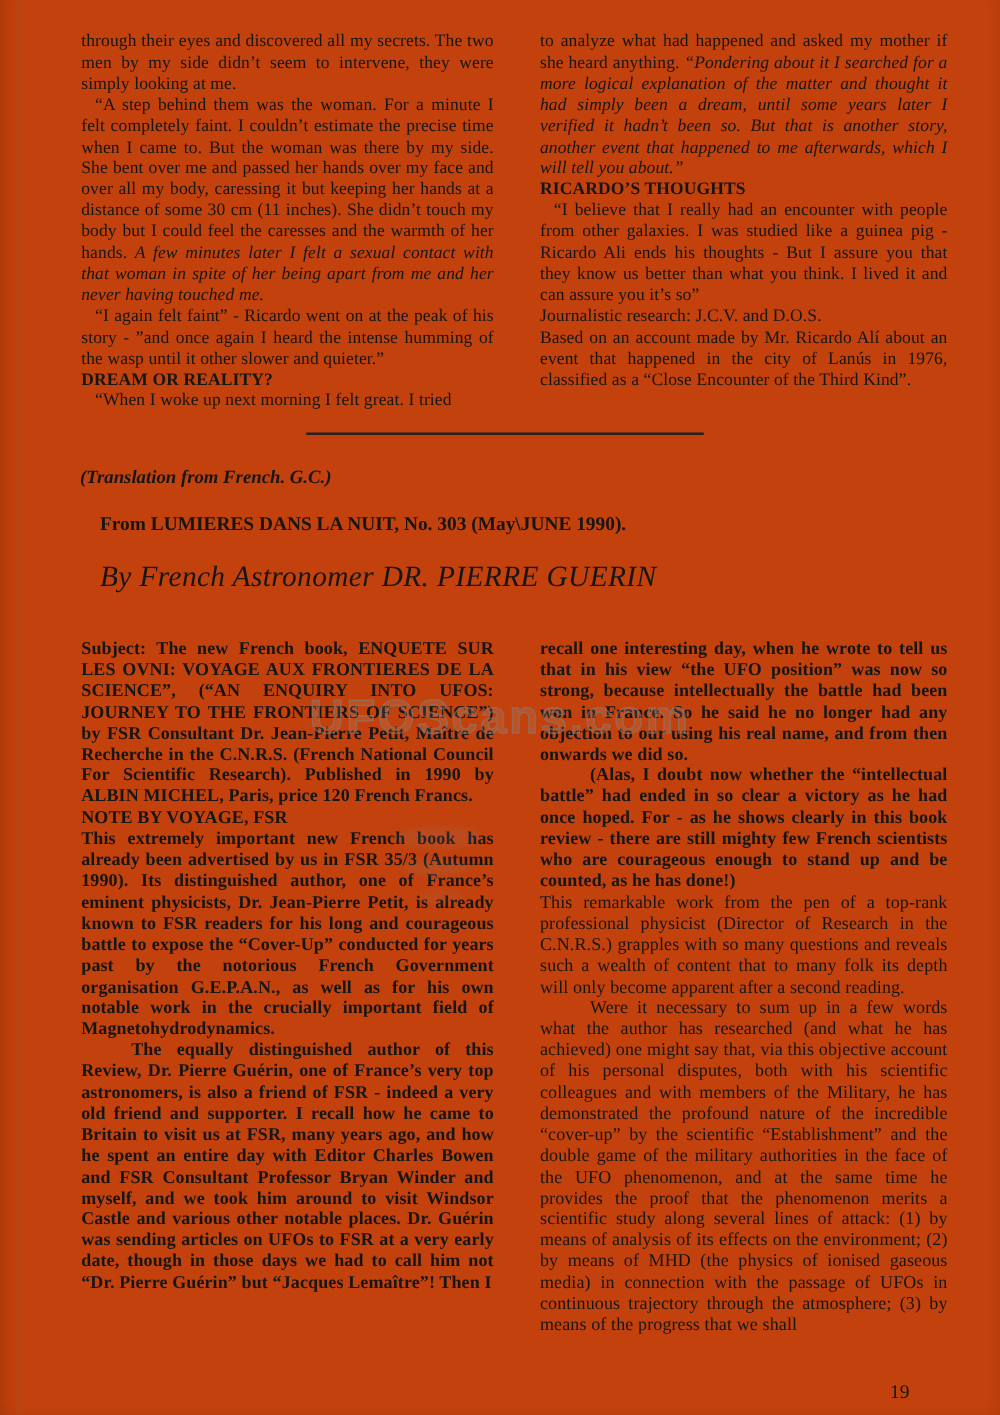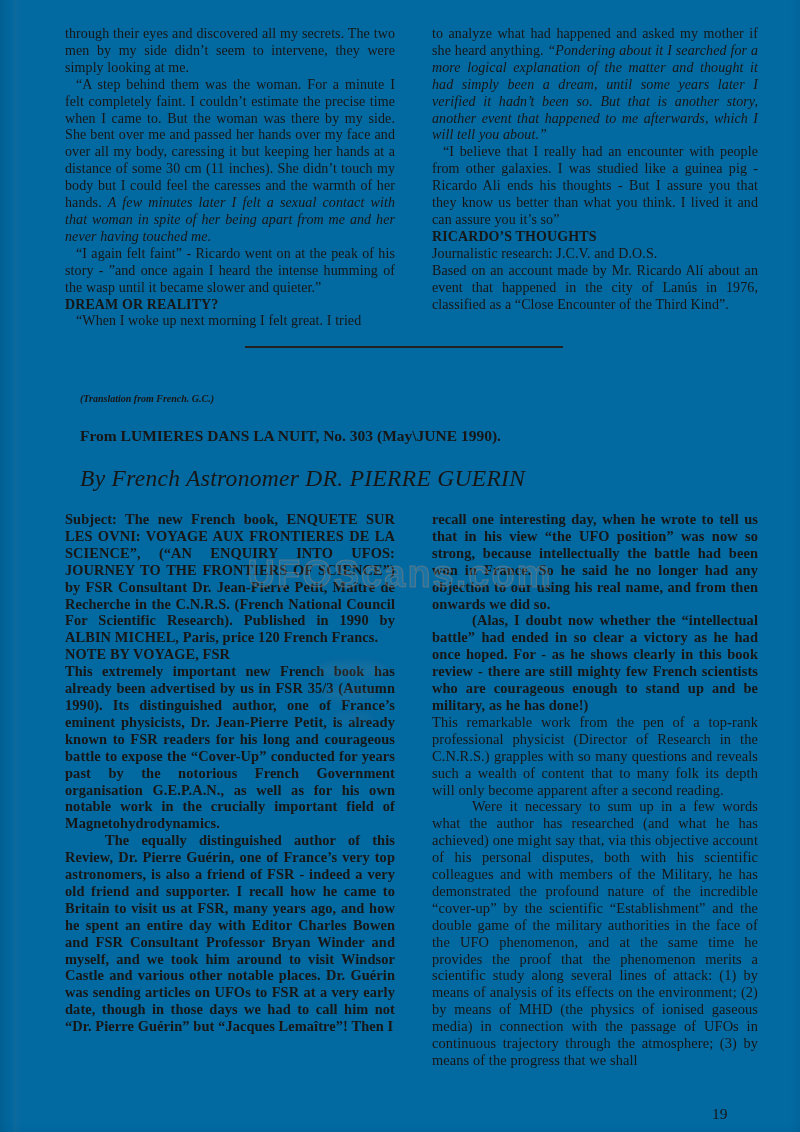--- a/index.html
+++ b/index.html
@@ -1,20 +1,20 @@
 <!DOCTYPE html>
 <html><head>
 <meta charset="utf-8">
 <style>
   html, body { margin: 0; padding: 0; background: #ffffff; }
   .page {
     position: relative;
     width: 800px;
     height: 1132px;
-    background: #0369a1;
+    background: #c2410c;
     font-family: "Liberation Serif", serif;
     color: #161616;
     overflow: hidden;
     box-shadow: inset 14px 0 12px -10px rgba(0,0,0,0.12),
                 inset -10px 0 10px -8px rgba(0,0,0,0.07),
                 inset 0 -10px 14px -12px rgba(0,0,0,0.06);
   }
   .edge-streak {
     position: absolute; left: 13px; top: 0; width: 9px; height: 100%;
     background: linear-gradient(to right, rgba(110,110,110,0.10), rgba(110,110,110,0));
@@ -40,21 +40,21 @@
   .para.s-b { font-weight: 700; }
   .seg-i { font-style: italic; font-family: Liberation Serif, serif; }
 
   .divider {
     position: absolute; left: 245px; top: 346px; width: 318px; height: 2.4px;
     background: #222;
   }
 
   .review-header { position: absolute; left: 64px; top: 372px; width: 700px; }
   .rh-translation {
-    margin: 16px; font-size: 10px; font-weight: 700; font-style: italic; line-height: 21px;
+    margin: 0; font-size: 15px; font-weight: 700; font-style: italic; line-height: 21px;
   }
   .rh-source {
     margin: 16px; font-size: 15.5px; font-weight: 700; line-height: 22px;
   }
   .rh-title {
     margin: 1px 0 0 0; font-size: 32px; font-weight: 700; line-height: 36px;
     letter-spacing: 0.5px;
   }
   .rh-byline {
     margin: 16px; font-size: 23.5px; font-style: italic; line-height: 30px;
@@ -85,28 +85,28 @@
 </head>
 <body>
 
 <div class="page">
   <div class="edge-streak"></div>
 
   <div class="columns" id="top-article">
     <div class="col col-left">
         <p class="para"><span>through their eyes and discovered all my secrets.  The two men by my side didn’t seem to intervene, they were simply looking at me.</span></p>
         <p class="para indent1"><span>“A step behind them was the woman.  For a minute I felt completely faint.  I couldn’t estimate the precise time when I came to.  But the woman was there by my side.  She bent over me and passed her hands over my face and over all my body, caressing it but keeping her hands at a distance of some 30 cm (11 inches).  She didn’t touch my body but I could feel the caresses and the warmth of her hands.  </span><span class="seg-i">A few minutes later I felt a sexual contact with that woman in spite of her being apart from me and her never having touched me.</span></p>
-        <p class="para indent1"><span>“I again felt faint” - Ricardo went on at the peak of his story - ”and once again I heard the intense humming of the wasp until it became slower and quieter.”</span></p>
+        <p class="para indent1"><span>“I again felt faint” - Ricardo went on at the peak of his story - ”and once again I heard the intense humming of the wasp until it other slower and quieter.”</span></p>
         <p class="para heading"><span>DREAM OR REALITY?</span></p>
         <p class="para indent1"><span>“When I woke up next morning I felt great.  I tried</span></p>
       </div>
     <div class="col col-right">
         <p class="para"><span>to analyze what had happened and asked my mother if she heard anything.  </span><span class="seg-i">“Pondering about it I searched for a more logical explanation of the matter and thought it had simply been a dream, until some years later I verified it hadn’t been so.  But that is another story, another event that happened to me afterwards, which I will tell you about.”</span></p>
+        <p class="para heading"><span>RICARDO’S THOUGHTS</span></p>
         <p class="para indent1"><span>“I believe that I really had an encounter with people from other galaxies.  I was studied like a guinea pig  - Ricardo Ali ends his thoughts  - But I assure you that they know us better than what you think.  I lived it and can assure you it’s so”</span></p>
-        <p class="para heading"><span>RICARDO’S THOUGHTS</span></p>
         <p class="para gap"><span>Journalistic research:  J.C.V. and D.O.S.</span></p>
         <p class="para"><span>Based on an account made by Mr. Ricardo Alí about an event that happened in the city of Lanús in 1976, classified as a “Close Encounter of the Third Kind”.</span></p>
       </div>
   </div>
 
   <div class="divider"></div>
 
   <div class="review-header">
     <p class="rh-translation">(Translation from French. G.C.)</p>
     <p class="rh-source">From LUMIERES DANS LA NUIT, No. 303 (May\JUNE 1990).</p>
@@ -115,21 +115,21 @@
 
   <div class="columns" id="review-cols">
     <div class="col col-left">
         <p class="para s-b"><span>Subject:  The new French book, ENQUETE SUR LES OVNI: VOYAGE AUX FRONTIERES DE LA SCIENCE”, (“AN ENQUIRY INTO UFOS: JOURNEY TO THE FRONTIERS OF SCIENCE”) by FSR Consultant Dr. Jean-Pierre Petit, Maître de Recherche in the C.N.R.S. (French National Council For Scientific Research).  Published in 1990 by ALBIN MICHEL, Paris, price 120 French Francs.</span></p>
         <p class="para heading gap"><span>NOTE BY VOYAGE, FSR</span></p>
         <p class="para s-b gap"><span>This extremely important new French book has already been advertised by us in FSR 35/3 (Autumn 1990).  Its distinguished author, one of France’s eminent physicists, Dr. Jean-Pierre Petit, is already known to FSR readers for his long and courageous battle to expose the “Cover-Up” conducted for years past by the notorious French Government organisation G.E.P.A.N., as well as for his own notable work in the crucially important field of Magnetohydrodynamics.</span></p>
         <p class="para s-b indent2"><span>The equally distinguished author of this Review, Dr. Pierre Guérin, one of France’s very top astronomers, is also a friend of FSR - indeed a very old friend and supporter.  I recall how he came to Britain to visit us at FSR, many years ago, and how he spent an entire day with Editor Charles Bowen and FSR Consultant Professor Bryan Winder and myself, and we took him around to visit Windsor Castle and various other notable places.  Dr. Guérin was sending articles on UFOs to FSR at a very early date, though in those days we had to call him not “Dr. Pierre Guérin” but “Jacques Lemaître”!  Then I</span></p>
       </div>
     <div class="col col-right">
         <p class="para s-b"><span>recall one interesting day, when he wrote to tell us that in his view “the UFO position” was now so strong, because intellectually the battle had been won in France.  So he said he no longer had any objection to our using his real name, and from then onwards we did so.</span></p>
-        <p class="para s-b indent2"><span>(Alas, I doubt now whether the “intellectual battle” had ended in so clear a victory as he had once hoped.  For - as he shows clearly in this book review - there are still mighty few French scientists who are courageous enough to stand up and be military, as he has done!)</span></p>
+        <p class="para s-b indent2"><span>(Alas, I doubt now whether the “intellectual battle” had ended in so clear a victory as he had once hoped.  For - as he shows clearly in this book review - there are still mighty few French scientists who are courageous enough to stand up and be counted, as he has done!)</span></p>
         <p class="para gap"><span>This remarkable work from the pen of a top-rank professional physicist (Director of Research in the C.N.R.S.) grapples with so many questions and reveals such a wealth of content that to many folk its depth will only become apparent after a second reading.</span></p>
         <p class="para indent2"><span>Were it necessary to sum up in a few words what the author has researched (and what he has achieved) one might say that, via this objective account of his personal disputes, both with his scientific colleagues and with members of the Military, he has demonstrated the profound nature of the incredible “cover-up” by the scientific “Establishment” and the double game of the military authorities in the face of the UFO phenomenon, and at the same time he provides the proof that the phenomenon merits a scientific study along several lines of attack:  (1) by means of analysis of its effects on the environment; (2) by means of MHD (the physics of ionised gaseous media) in connection with the passage of UFOs in continuous trajectory through the atmosphere; (3) by means of the progress that we shall</span></p>
       </div>
   </div>
 
   <div class="watermark">UFOScans.com</div>
 
   <div class="smudge" id="smudge-1"></div>
   <div class="smudge" id="smudge-2"></div>
   <div class="smudge" id="smudge-3"></div>

